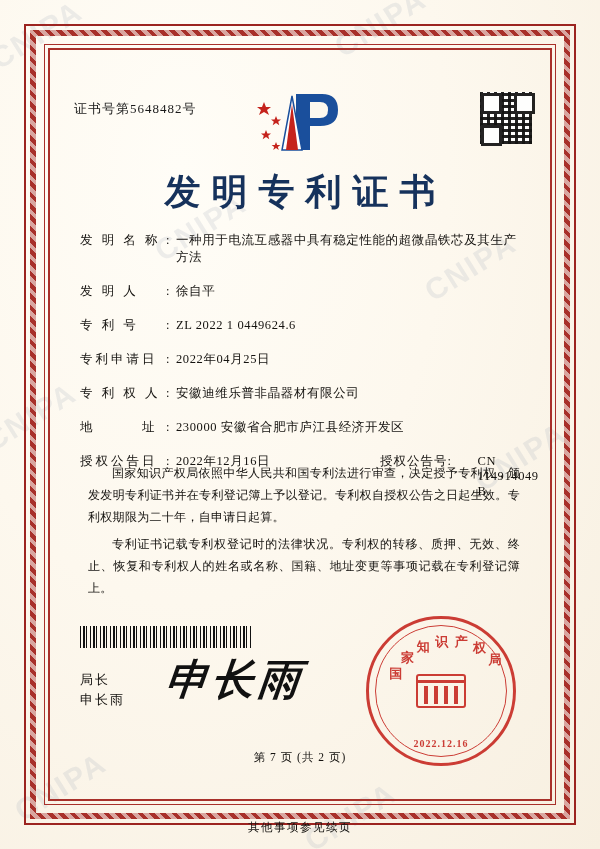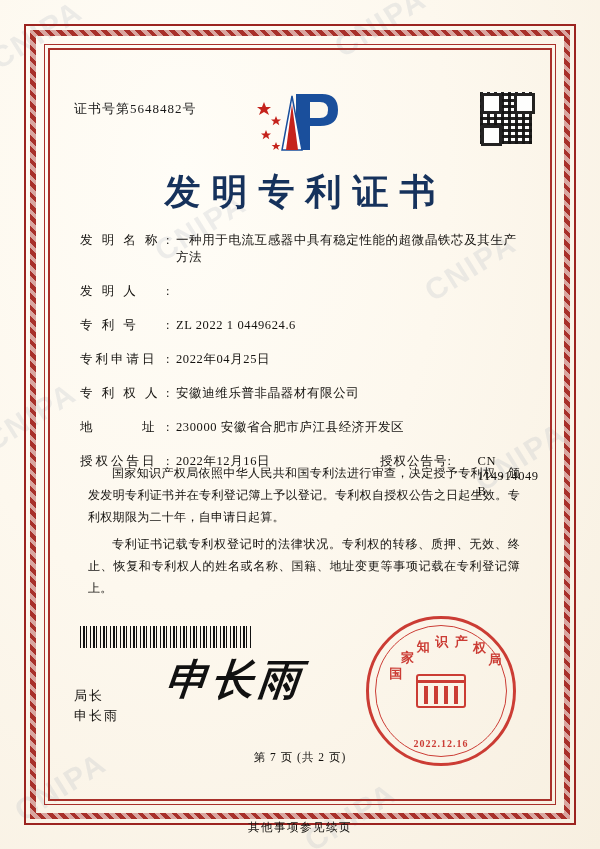--- a/index.html
+++ b/index.html
@@ -197,27 +197,26 @@
     width: 172px;
     height: 22px;
     background-image: repeating-linear-gradient(90deg,
       #111 0 1px, transparent 1px 3px,
       #111 3px 5px, transparent 5px 6px,
       #111 6px 7px, transparent 7px 10px);
   }
 
   .sig-block {
     position: absolute;
-    left: 18px;
+    left: 24px;
     top: 614px;
     font-size: 13px;
     color: #14120f;
     letter-spacing: 2px;
     line-height: 1.55;
-    margin-top: 16px;
   }
   .handwriting {
     position: absolute;
     left: 110px;
     top: 596px;
     font-family: "Liberation Serif", "DejaVu Serif", serif;
     font-size: 42px;
     font-style: italic;
     font-weight: bold;
     color: #111;
@@ -358,20 +357,21 @@
 
       <div class="field-row">
         <div class="field-label">发 明 名 称</div>
         <div class="field-colon">:</div>
         <div class="field-value">一种用于电流互感器中具有稳定性能的超微晶铁芯及其生产方法</div>
       </div>
 
       <div class="field-row">
         <div class="field-label">发 明 人</div>
         <div class="field-colon">:</div>
+        <div class="field-value">徐自平</div>
       </div>
 
       <div class="field-row">
         <div class="field-label">专 利 号</div>
         <div class="field-colon">:</div>
         <div class="field-value">ZL 2022 1 0449624.6</div>
       </div>
 
       <div class="field-row">
         <div class="field-label">专利申请日</div>

